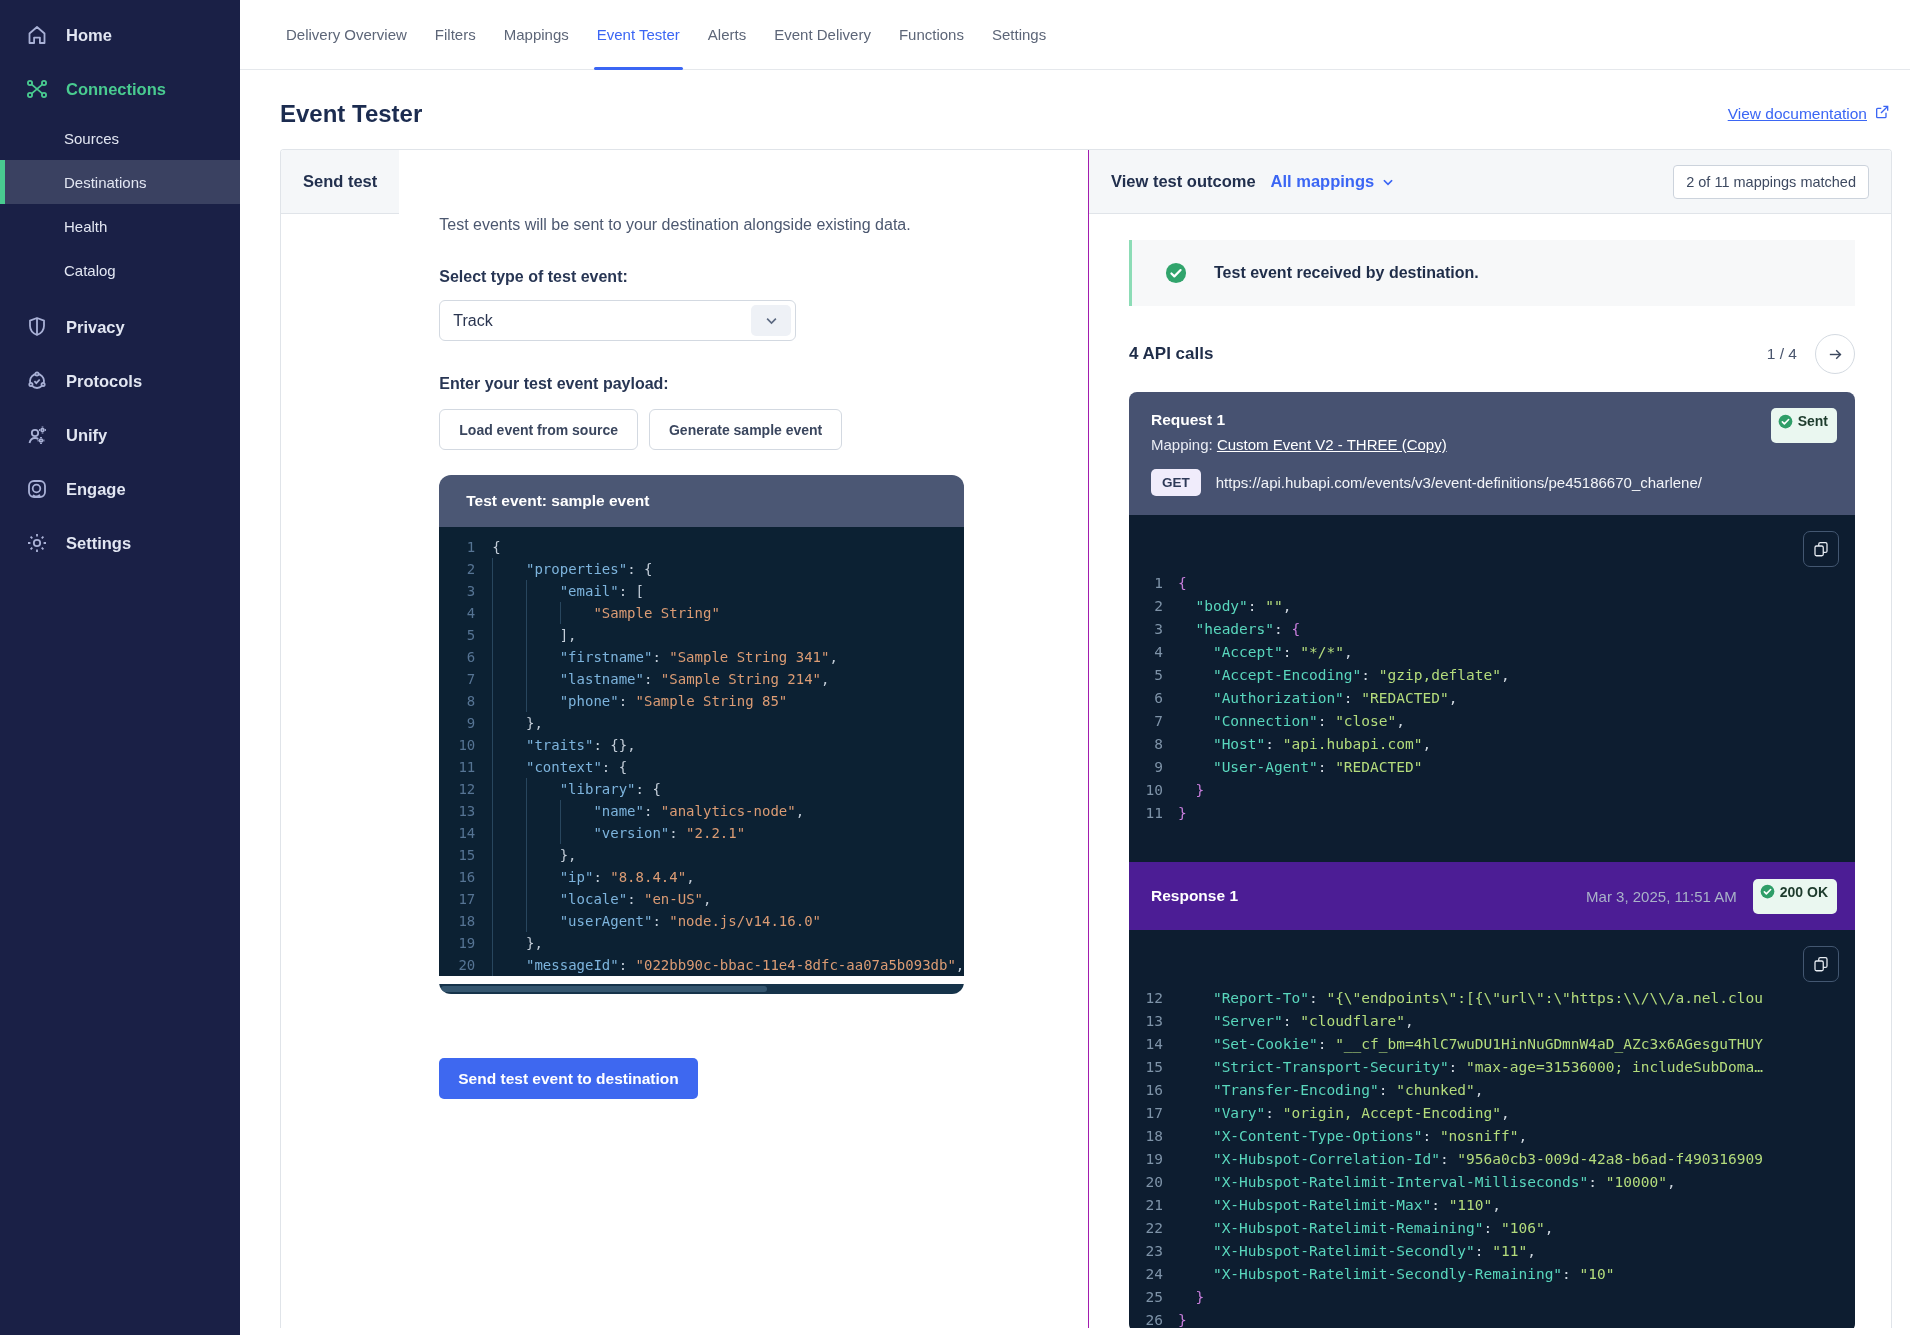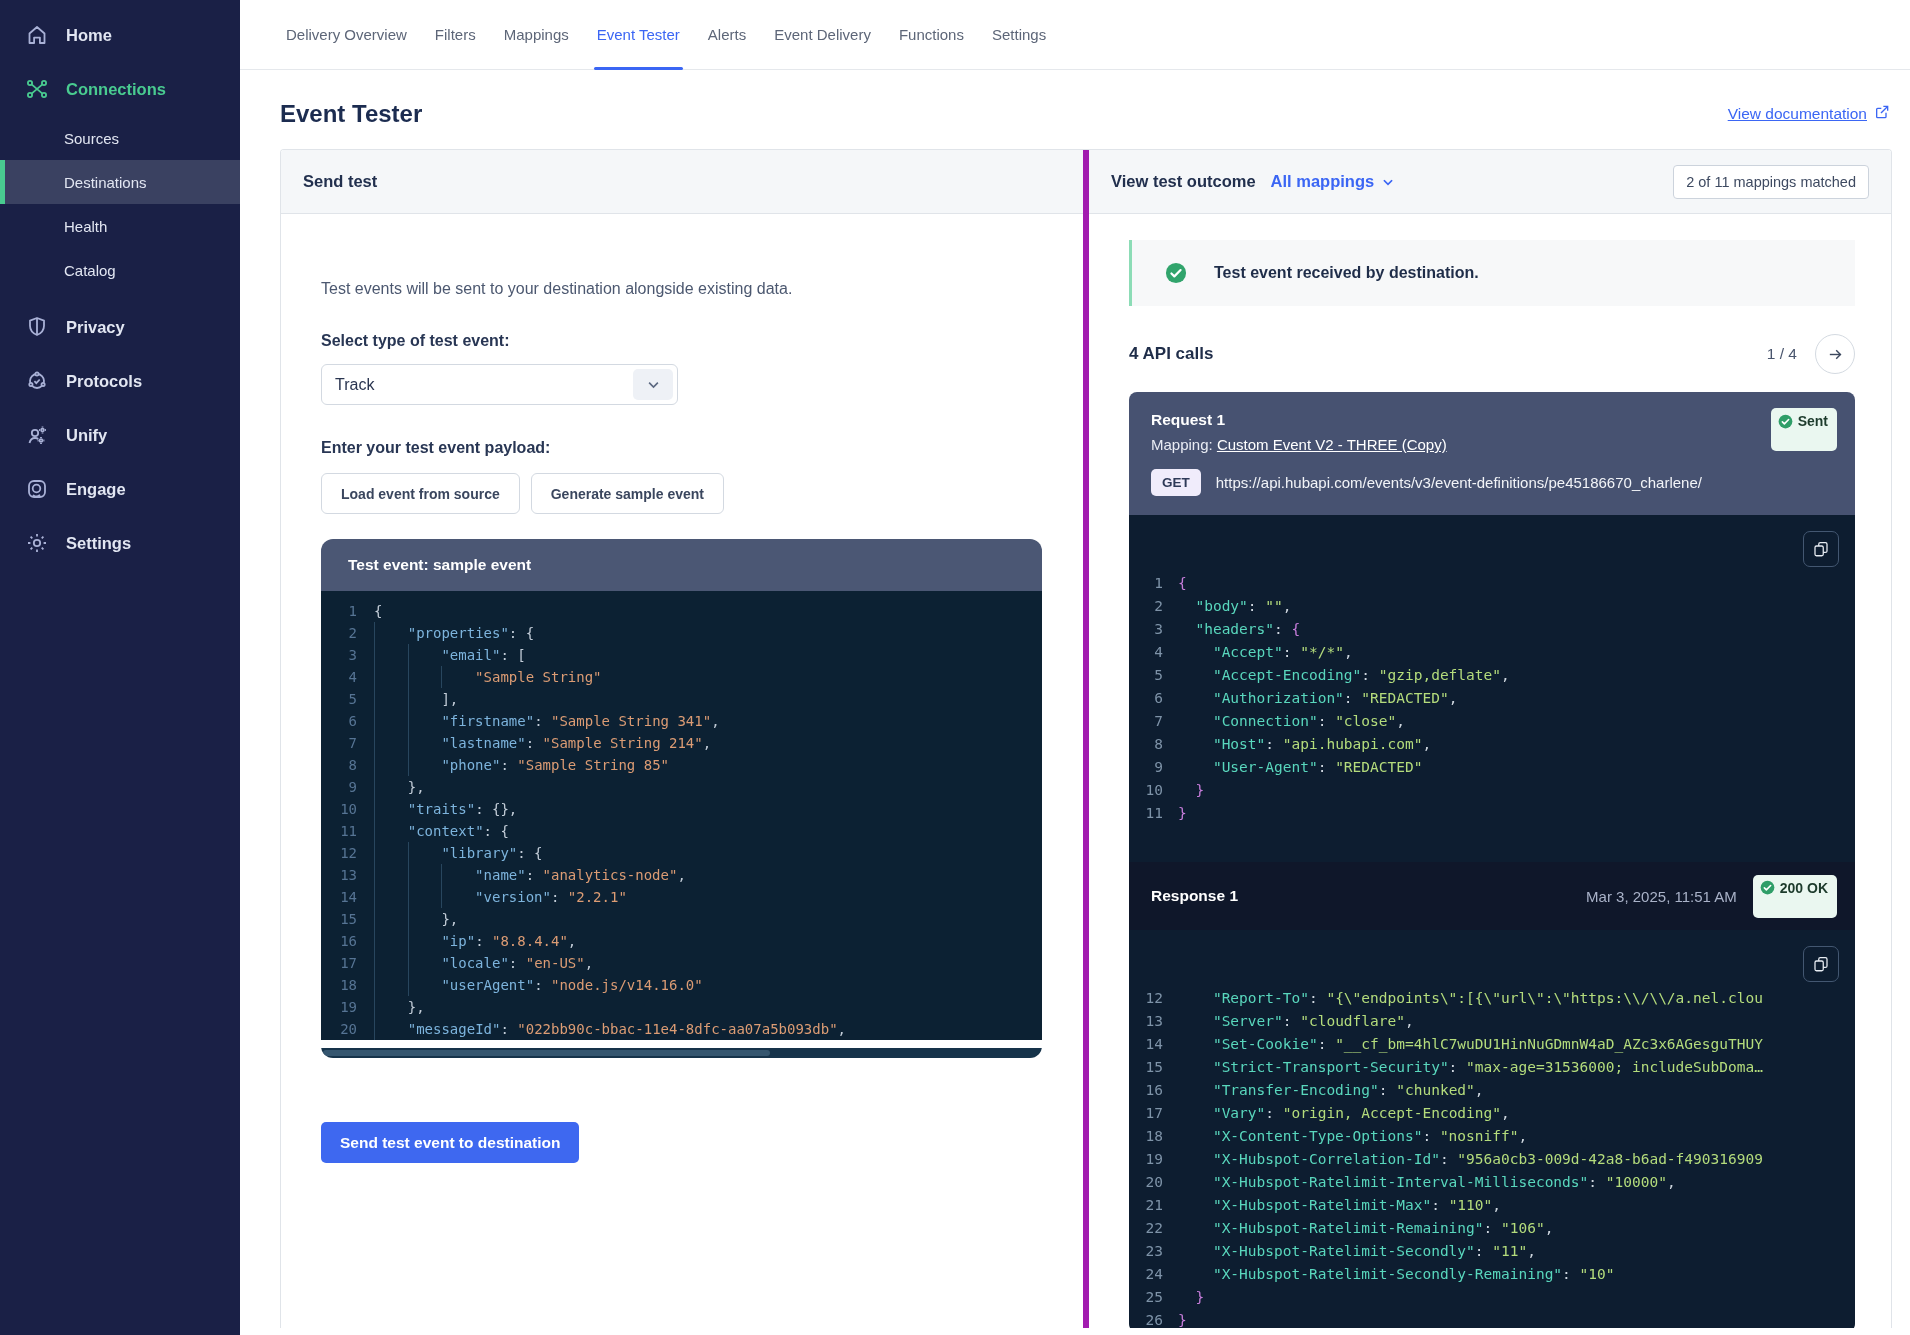--- a/index.html
+++ b/index.html
@@ -29,22 +29,22 @@
 
   .title-row { display:flex; justify-content:space-between; align-items:center;
                margin:30px 20px 0 40px; }
   .page-title { font-size:24px; font-weight:700; color:#1c2c50; }
   .doc-link { color:#3b66f4; font-size:15.5px; font-weight:500; text-decoration:underline;
               display:flex; align-items:center; gap:7px; cursor:pointer;text-align:right; }
   .doc-link svg { width:16px; height:16px; }
 
   .panels { display:flex; margin:21px 18px 0 40px; border:1px solid #e0e4e9; border-bottom:none;
             border-radius:4px 4px 0 0; height:1179px; overflow:hidden; }
-  .pane-left { width:808px; flex-shrink:0; border-right:6px solid #a21caf;
-               display:flex; flex-direction:column; background:#fff; }
+  .pane-left { width:808px; flex-shrink:0; border-right:1px solid #a21caf;
+               display:flex; flex-direction:row; background:#fff; }
   .pane-right { flex:1; display:flex; flex-direction:column; background:#fff; min-width:0; }
   .pane-header { height:64px; flex-shrink:0; background:#f5f7f9; border-bottom:1px solid #e0e4e9;
                  display:flex; align-items:center; padding:0 22px;
                  font-size:16.5px; font-weight:700; color:#22304e; }
   .filter-link { color:#3b66f4; font-weight:700; font-size:16.5px; margin-left:15px;
                  display:flex; align-items:center; gap:7px; cursor:pointer; }
   .filter-link svg { width:14px; height:14px; }
   .matched-badge { margin-left:auto; border:1px solid #ccd3dc; border-radius:4px; background:#fff;
                    padding:8px 12px; font-size:14.5px; font-weight:400; color:#3e4a61; }
 
@@ -94,21 +94,21 @@
   .pager-btn { margin-left:18px; width:40px; height:40px; border-radius:50%; background:#fff;
                border:1px solid #d4dae1; display:flex; align-items:center; justify-content:center;
                color:#3c485e; cursor:pointer; }
   .pager-btn svg { width:17px; height:17px; }
 
   .req-card { margin-top:18px; border-radius:8px; overflow:hidden; display:flex; flex-direction:column; }
   .req-header { background:#475271; color:#fff; padding:19px 22px 19px; position:relative; flex-shrink:0; }
   .req-title { font-size:15.5px; font-weight:700; }
   .req-mapping { margin-top:7px; font-size:15px; color:#e9ecf4; }
   .req-mapping a { color:#fff; text-decoration:underline; cursor:pointer; }
-  .pill-badge { background:#eaf7f0; border-radius:5px; padding:5px 9px 22px 7px; display:flex;
+  .pill-badge { background:#eaf7f0; border-radius:5px; padding:5px 9px 14px 7px; display:flex;
                 align-items:center; gap:5px; font-size:14px; font-weight:700; color:#1d3b2c; }
   .pill-badge .check-circle { width:15px; height:15px; }
   .sent-pos { position:absolute; top:16px; right:18px; }
   .get-row { margin-top:16px; display:flex; align-items:center; gap:15px; }
   .get-chip { background:#f0ecfb; color:#2e3a58; font-size:13.5px; font-weight:700;
               padding:6px 11px; border-radius:5px; }
   .req-url { font-size:15px; color:#f2f4f8; }
 
   .code-dark { background:#0d1d30; position:relative; padding:57px 0 37px; }
   .code-dark .code-line { height:23px; line-height:23px; font-size:14.5px; }
@@ -116,21 +116,21 @@
   .code-dark .ind { display:inline-block; width:2ch; }
   .code-dark .tk-k { color:#59d7bd; }
   .code-dark .tk-s { color:#b4dc7c; }
   .code-dark .tk-b { color:#c77ddb; }
   .code-dark .tk-p { color:#cfd7df; }
   .code-dark .code-line { overflow:hidden; }
   .copy-btn { position:absolute; top:16px; right:16px; width:36px; height:36px; border-radius:7px;
               border:1px solid #435771; background:transparent; color:#e8edf3; cursor:pointer;
               display:flex; align-items:center; justify-content:center; }
   .copy-btn svg { width:18px; height:18px; }
-  .resp-header { background:#0f172a; color:#fff; height:68px; flex-shrink:0; display:flex;
+  .resp-header { background:#4c1d95; color:#fff; height:68px; flex-shrink:0; display:flex;
                  align-items:center; padding:0 18px 0 22px; }
   .resp-time { margin-left:auto; margin-right:16px; font-size:15px; color:#a9b2c8; }
   .resp-code { flex:1; padding-bottom:0; }
 </style>
 </head>
 <body>
 
 <nav class="sidebar" id="sidebar">
     <div class="side-item">
       <span class="icn">

